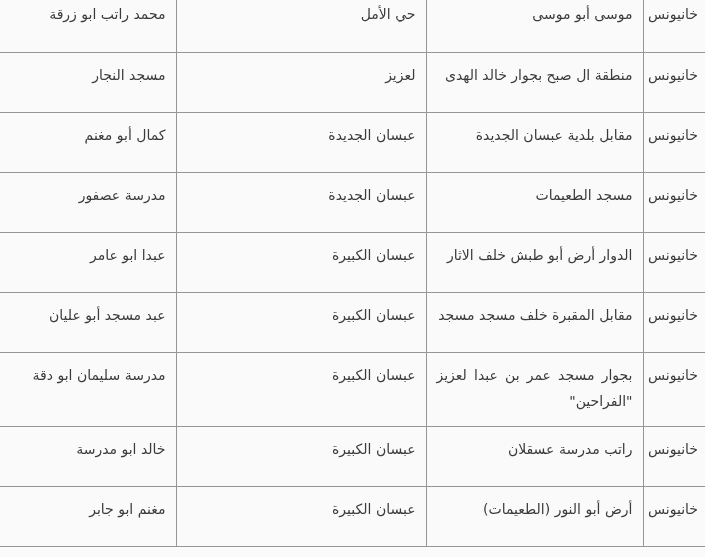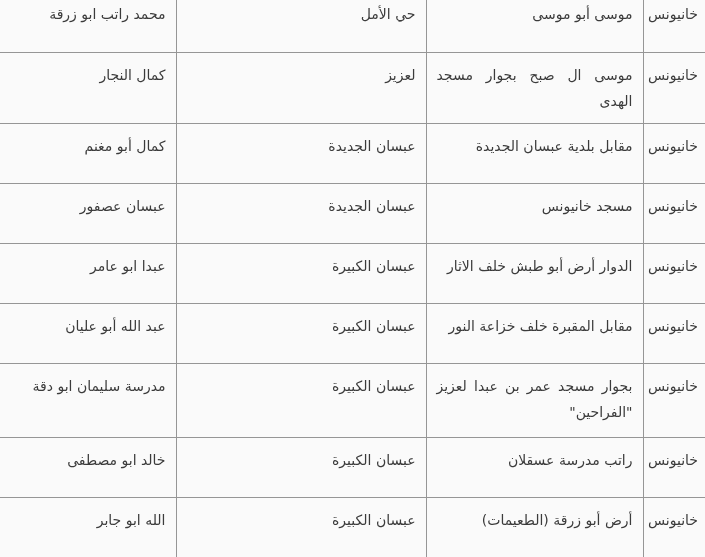--- a/index.html
+++ b/index.html
@@ -53,69 +53,69 @@
     <tbody>
   <tr>
     <td class="cell-city">خانيونس</td>
     <td class="cell-location">موسى أبو موسى</td>
     <td class="cell-neighborhood">حي الأمل</td>
     <td class="cell-name">محمد راتب ابو زرقة</td>
   </tr>
 
   <tr>
     <td class="cell-city">خانيونس</td>
-    <td class="cell-location">موسى ال صبح بجوار مسجد الهدى</td>
+    <td class="cell-location">منطقة ال صبح بجوار خالد الهدى</td>
     <td class="cell-neighborhood">لعزيز</td>
-    <td class="cell-name">كمال النجار</td>
+    <td class="cell-name">مسجد النجار</td>
   </tr>
 
   <tr>
     <td class="cell-city">خانيونس</td>
     <td class="cell-location">مقابل بلدية عبسان الجديدة</td>
     <td class="cell-neighborhood">عبسان الجديدة</td>
     <td class="cell-name">كمال أبو مغنم</td>
   </tr>
 
   <tr>
     <td class="cell-city">خانيونس</td>
-    <td class="cell-location">مسجد خانيونس</td>
+    <td class="cell-location">مسجد الطعيمات</td>
     <td class="cell-neighborhood">عبسان الجديدة</td>
-    <td class="cell-name">عبسان عصفور</td>
+    <td class="cell-name">مدرسة عصفور</td>
   </tr>
 
   <tr>
     <td class="cell-city">خانيونس</td>
     <td class="cell-location">الدوار أرض أبو طبش خلف الاثار</td>
     <td class="cell-neighborhood">عبسان الكبيرة</td>
     <td class="cell-name">عبدا ابو عامر</td>
   </tr>
 
   <tr>
     <td class="cell-city">خانيونس</td>
-    <td class="cell-location">مقابل المقبرة خلف خزاعة النور</td>
+    <td class="cell-location">مقابل المقبرة خلف مسجد مسجد</td>
     <td class="cell-neighborhood">عبسان الكبيرة</td>
-    <td class="cell-name">عبد الله أبو عليان</td>
+    <td class="cell-name">عبد مسجد أبو عليان</td>
   </tr>
 
   <tr class="tall">
     <td class="cell-city">خانيونس</td>
     <td class="cell-location">بجوار مسجد عمر بن عبدا لعزيز "الفراحين"</td>
     <td class="cell-neighborhood">عبسان الكبيرة</td>
     <td class="cell-name">مدرسة سليمان ابو دقة</td>
   </tr>
 
   <tr>
     <td class="cell-city">خانيونس</td>
     <td class="cell-location">راتب مدرسة عسقلان</td>
     <td class="cell-neighborhood">عبسان الكبيرة</td>
-    <td class="cell-name">خالد ابو مصطفى</td>
+    <td class="cell-name">خالد ابو مدرسة</td>
   </tr>
 
   <tr>
     <td class="cell-city">خانيونس</td>
-    <td class="cell-location">أرض أبو زرقة (الطعيمات)</td>
+    <td class="cell-location">أرض أبو النور (الطعيمات)</td>
     <td class="cell-neighborhood">عبسان الكبيرة</td>
-    <td class="cell-name">الله ابو جابر</td>
+    <td class="cell-name">مغنم ابو جابر</td>
   </tr>
 
 </tbody>
   </table>
 </div>
 
 </body></html>

